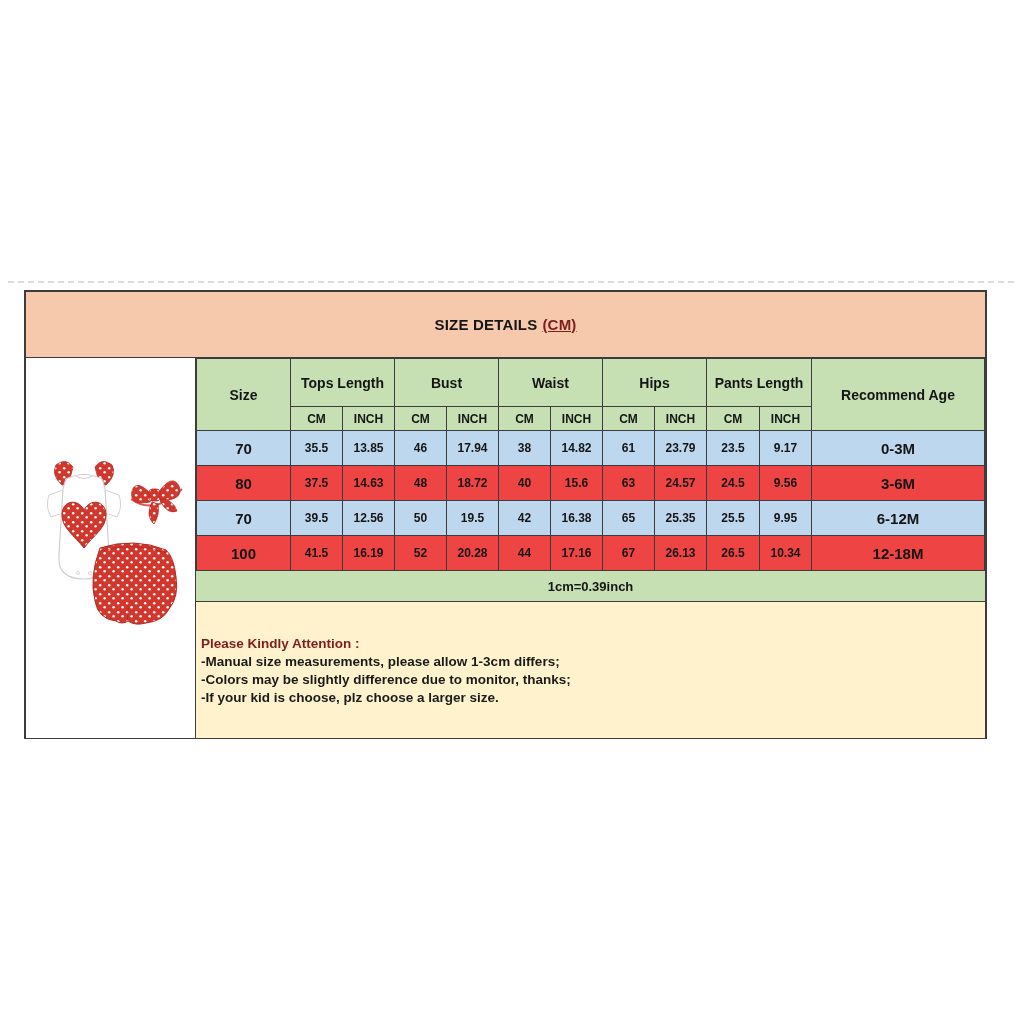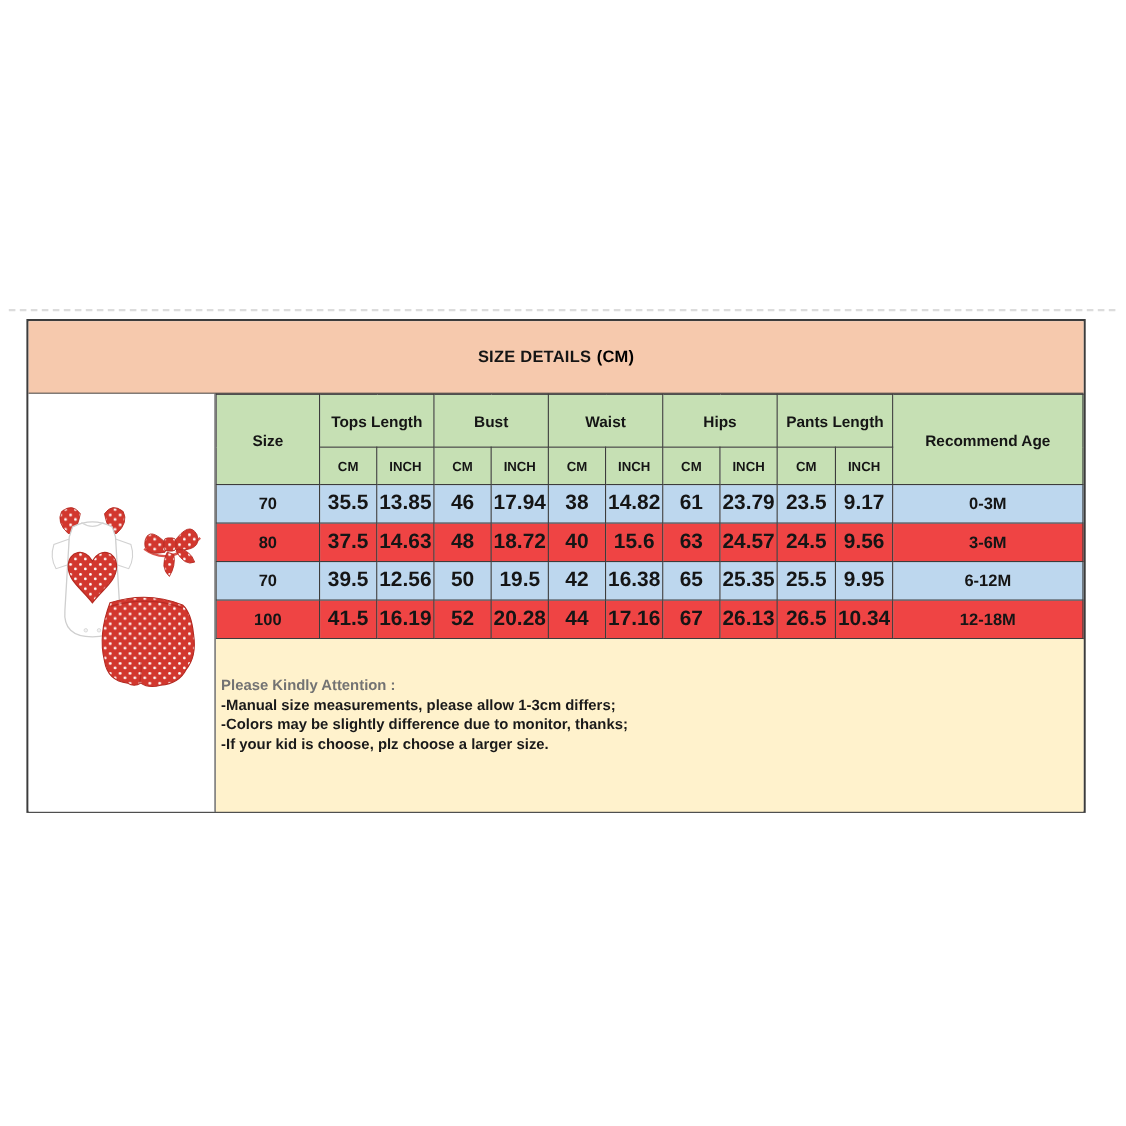--- a/index.html
+++ b/index.html
@@ -26,21 +26,22 @@
   .title-row {
     height: 66px; flex: 0 0 66px;
     background: #f6c9ad;
     display: flex; align-items: center; justify-content: center;
     font-size: 15px; font-weight: bold; color: #151515;
     border-bottom: 1px solid #3c3c3c;
     letter-spacing: 0.2px;
     text-align: right;
   }
   .title-unit {
-    color: #000000;
+    color: #7f1d1d;
+    text-decoration: underline;
     margin-left: 5px;
   }
   .chart-body { flex: 1; display: flex; }
   .image-cell {
     flex: 0 0 170px; width: 170px;
     border-right: 1px solid #3c3c3c;
     background: #ffffff;
     position: relative;
   }
   .image-cell svg { display: block; }
@@ -52,45 +53,45 @@
     width: 100%;
   }
   table.measurements th, table.measurements td {
     border: 1px solid #3c3c3c;
     text-align: center; vertical-align: middle;
     color: #151515;
     font-weight: bold;
     padding: 0;
   }
   table.measurements tr.head-row { height: 48px; }
-  table.measurements tr.unit-row { height: 34px; }
+  table.measurements tr.unit-row { height: 24px; }
   table.measurements tr.data-row { height: 35px; }
   tr.head-row th, tr.unit-row th { background: #c6e0b4; }
   tr.head-row th { font-size: 14px; }
   tr.unit-row th { font-size: 12px; }
   td.size-cell, td.age-cell { font-size: 15px; }
-  td.val-cell { font-size: 19px; }
+  td.val-cell { font-size: 12px; }
   tr.row-blue td { background: #bdd7ee; }
   tr.row-peach td { background: #ef4444; }
 
   .conv-row {
     flex: 0 0 31px;
     background: #c6e0b4;
     border-bottom: 1px solid #3c3c3c;
     display: flex; align-items: center; justify-content: center;
     font-size: 13px; font-weight: bold; color: #151515;
   }
   .note-box {
     flex: 1;
     background: #fff2cc;
     padding: 33px 10px 0 5px;
     font-size: 13.5px; font-weight: bold; color: #1a1a1a;
     line-height: 18px;
   }
-  .note-heading { color: #737373; }
+  .note-heading { color: #7f1d1d; }
 </style>
 </head>
 <body>
 
 <div class="cut-line"></div>
 
 <div class="size-chart">
 
   <div class="title-row">
     <span>SIZE DETAILS</span>
@@ -229,20 +230,21 @@
           <td class="val-cell">17.16</td>
           <td class="val-cell">67</td>
           <td class="val-cell">26.13</td>
           <td class="val-cell">26.5</td>
           <td class="val-cell">10.34</td>
           <td class="age-cell">12-18M</td>
         </tr>
       </tbody>
         </table>
 
+      <div class="conv-row">1cm=0.39inch</div>
 
       <div class="note-box">
         <div class="note-heading">Please Kindly Attention :</div>
         <div>-Manual size measurements, please allow 1-3cm differs;</div>
         <div>-Colors may be slightly difference due to monitor, thanks;</div>
         <div>-If your kid is choose, plz choose a larger size.</div>
       </div>
     </div>
 
   </div>

